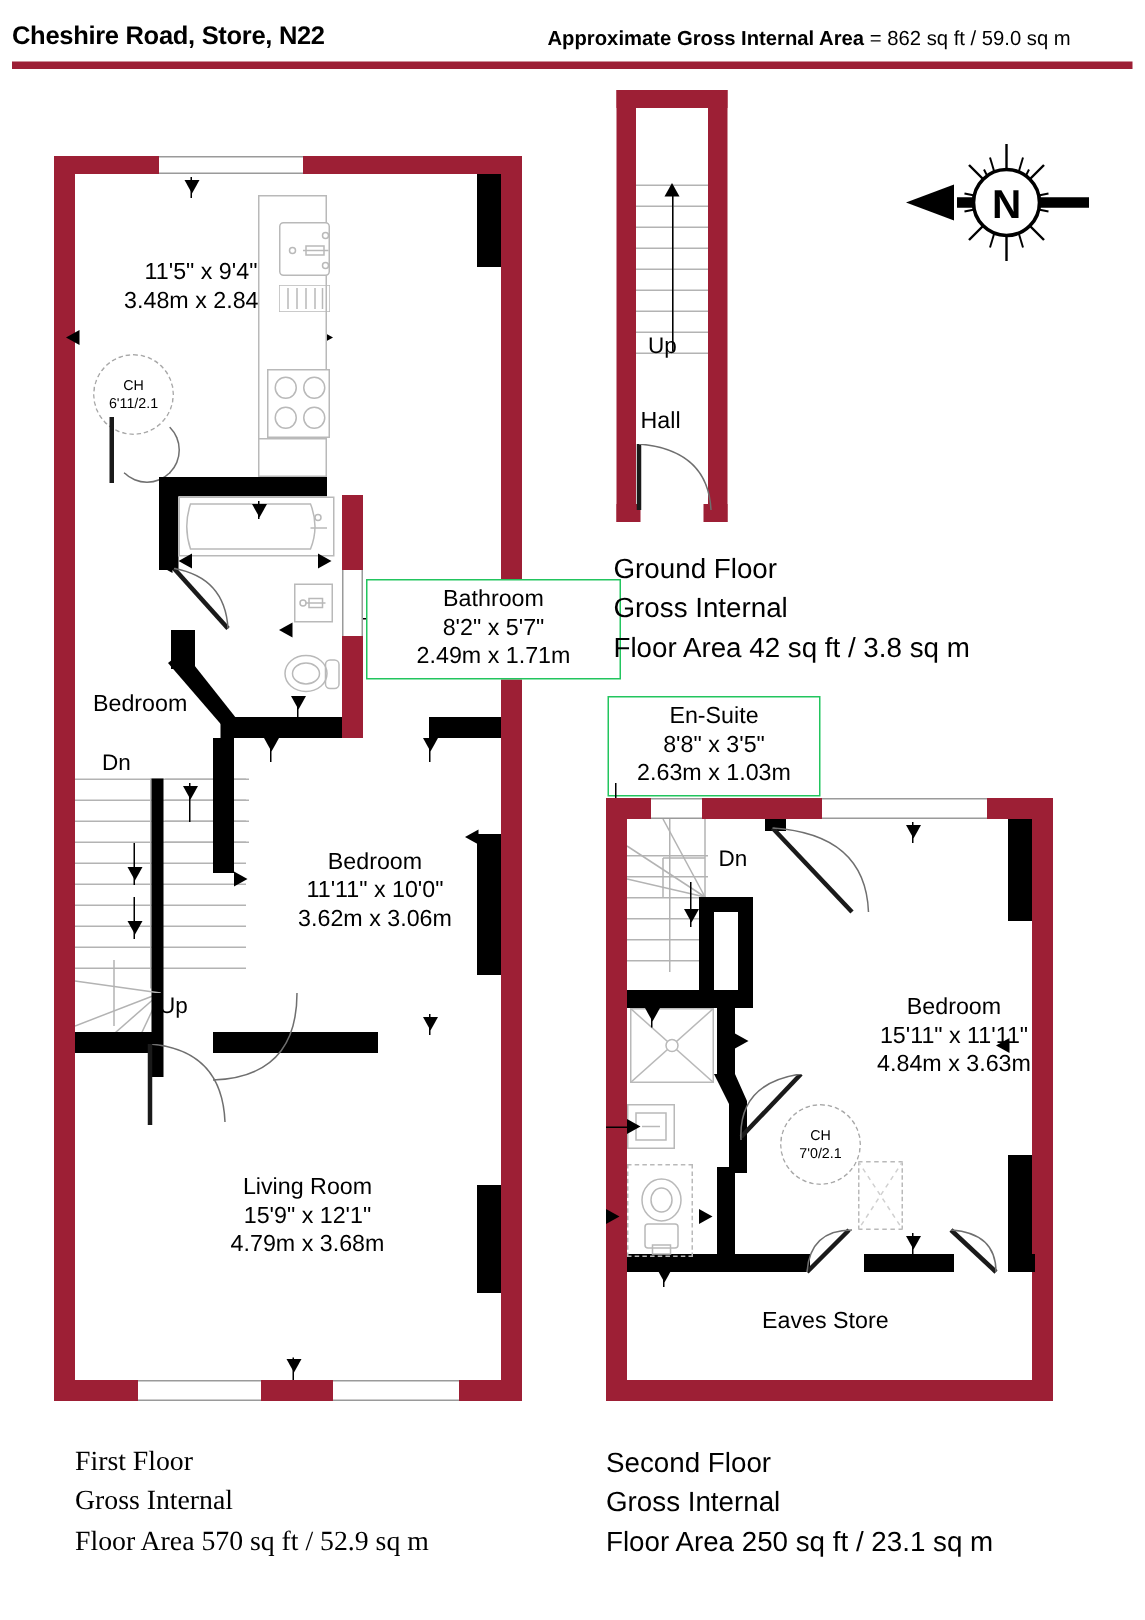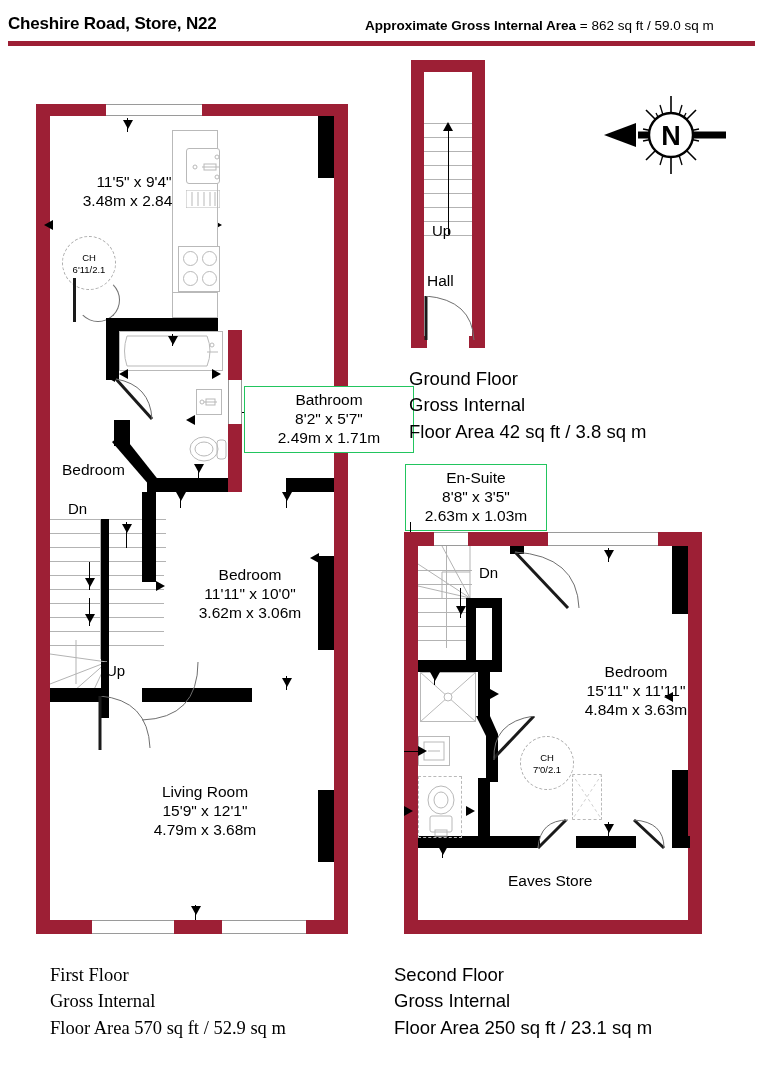--- a/index.html
+++ b/index.html
@@ -610,20 +610,20 @@
     </svg>
     <svg style="position:absolute; left:632px; top:818px;" width="46" height="32">
       <line x1="2" y1="2" x2="32" y2="30" stroke="#1a1a1a" stroke-width="3"></line>
       <path d="M2,2 q30,2 30,28" fill="none" stroke="#6f6f6f" stroke-width="1"></path>
     </svg>
     <div class="stem-v" style="left:608px; top:822px; height:14px;"></div>
     <div class="tri-d" style="left:604px; top:824px;"></div>
 
     <div class="plain-label" style="left:508px; top:872px;">Eaves Store</div>
 
-    <div class="floor-caption" style="left:394px; top:962px;">
+    <div class="floor-caption" style="left:404px; top:962px;">
       <div>Second  Floor</div>
       <div>Gross Internal</div>
       <div>Floor Area 250 sq ft / 23.1 sq m</div>
     </div>
   </div>
 
 </div>
 
 </body></html>

